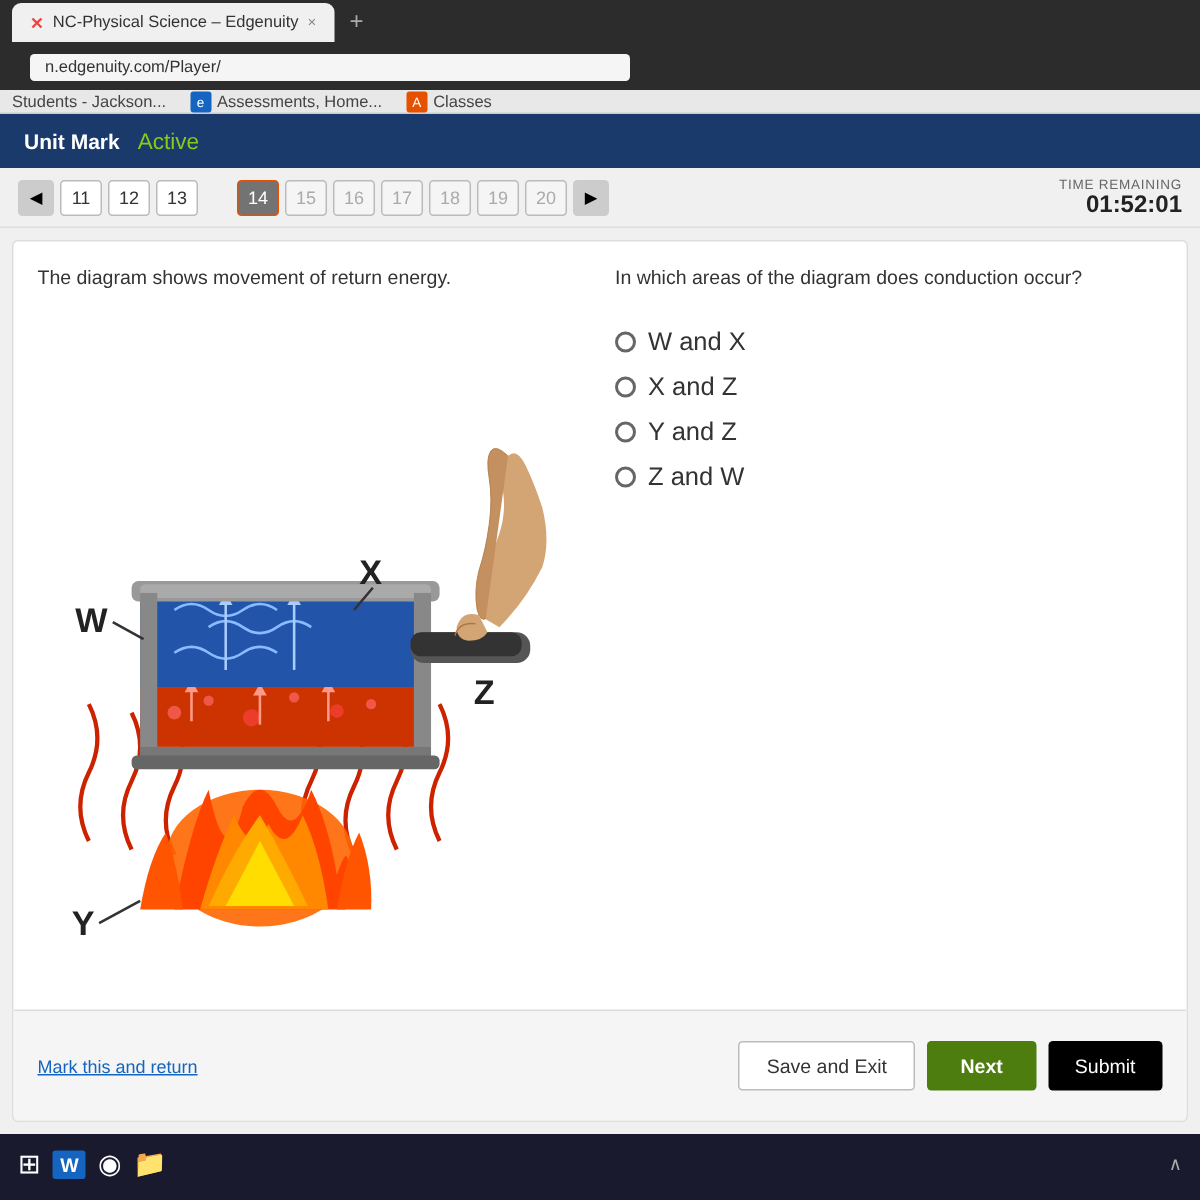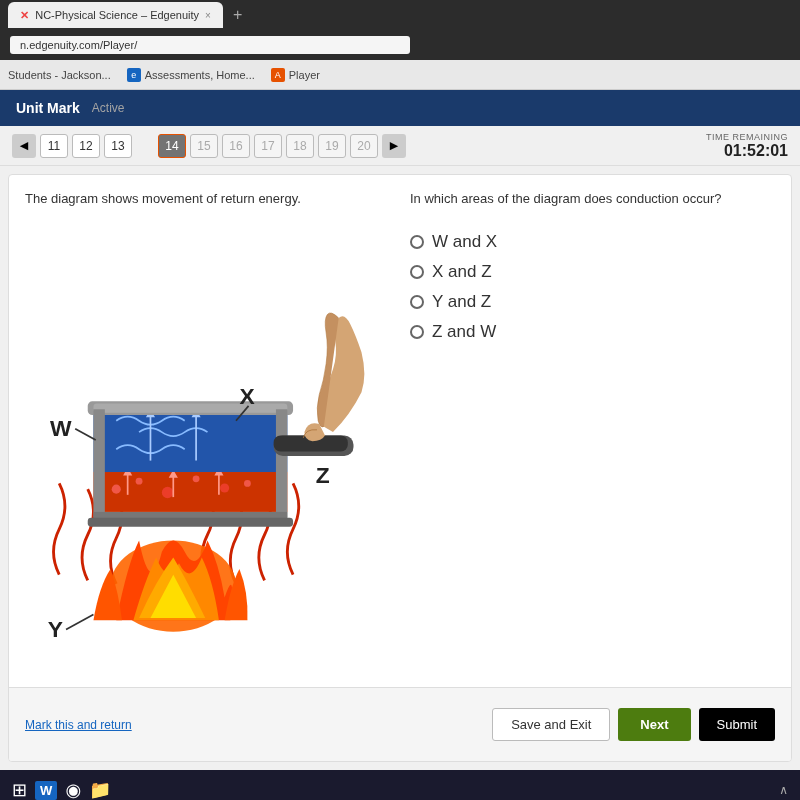--- a/index.html
+++ b/index.html
@@ -49,35 +49,35 @@
       color: #aaa;
       font-size: 16px;
       padding: 0 6px;
       cursor: pointer;
     }
     .browser-addressbar {
       background: #2c2c2c;
       height: 30px;
       display: flex;
       align-items: center;
-      padding: 0 10px;
+      padding: 0 20px;
     }
     .address-input {
       background: #f5f5f5;
       border-radius: 3px;
       padding: 3px 10px;
       font-size: 11px;
       color: #333;
       width: 400px;
     }
 
     
     .bookmarks-bar {
       background: #e8e8e8;
-      height: 30px;
+      height: 16px;
       display: flex;
       align-items: center;
       padding: 0 8px;
       gap: 16px;
       border-bottom: 1px solid #ccc;
     }
     .bookmark-item {
       font-size: 11px;
       color: #444;
       display: flex;
@@ -113,22 +113,22 @@
       align-items: center;
       padding: 0 16px;
       gap: 12px;
     }
     .header-title {
       color: white;
       font-size: 14px;
       font-weight: bold;
     }
     .header-status {
-      color: #a3a3a3;
-      font-size: 12px;
+      color: #84cc16;
+      font-size: 15px;
     }
 
     
     .nav-bar {
       background: #f0f0f0;
       height: 40px;
       display: flex;
       align-items: center;
       padding: 0 12px;
       gap: 4px;
@@ -352,21 +352,21 @@
 <div class="bookmarks-bar">
   <div class="bookmark-item">
     <span>Students - Jackson...</span>
   </div>
   <div class="bookmark-item">
     <span class="bookmark-icon edgenuity">e</span>
     <span>Assessments, Home...</span>
   </div>
   <div class="bookmark-item">
     <span class="bookmark-icon classes">A</span>
-    <span>Player</span>
+    <span>Classes</span>
   </div>
 </div>
 
 <div class="main-content">
 
   <div class="header-bar">
     <span class="header-title">Unit Mark</span>
     <span class="header-status">Active</span>
   </div>
 

